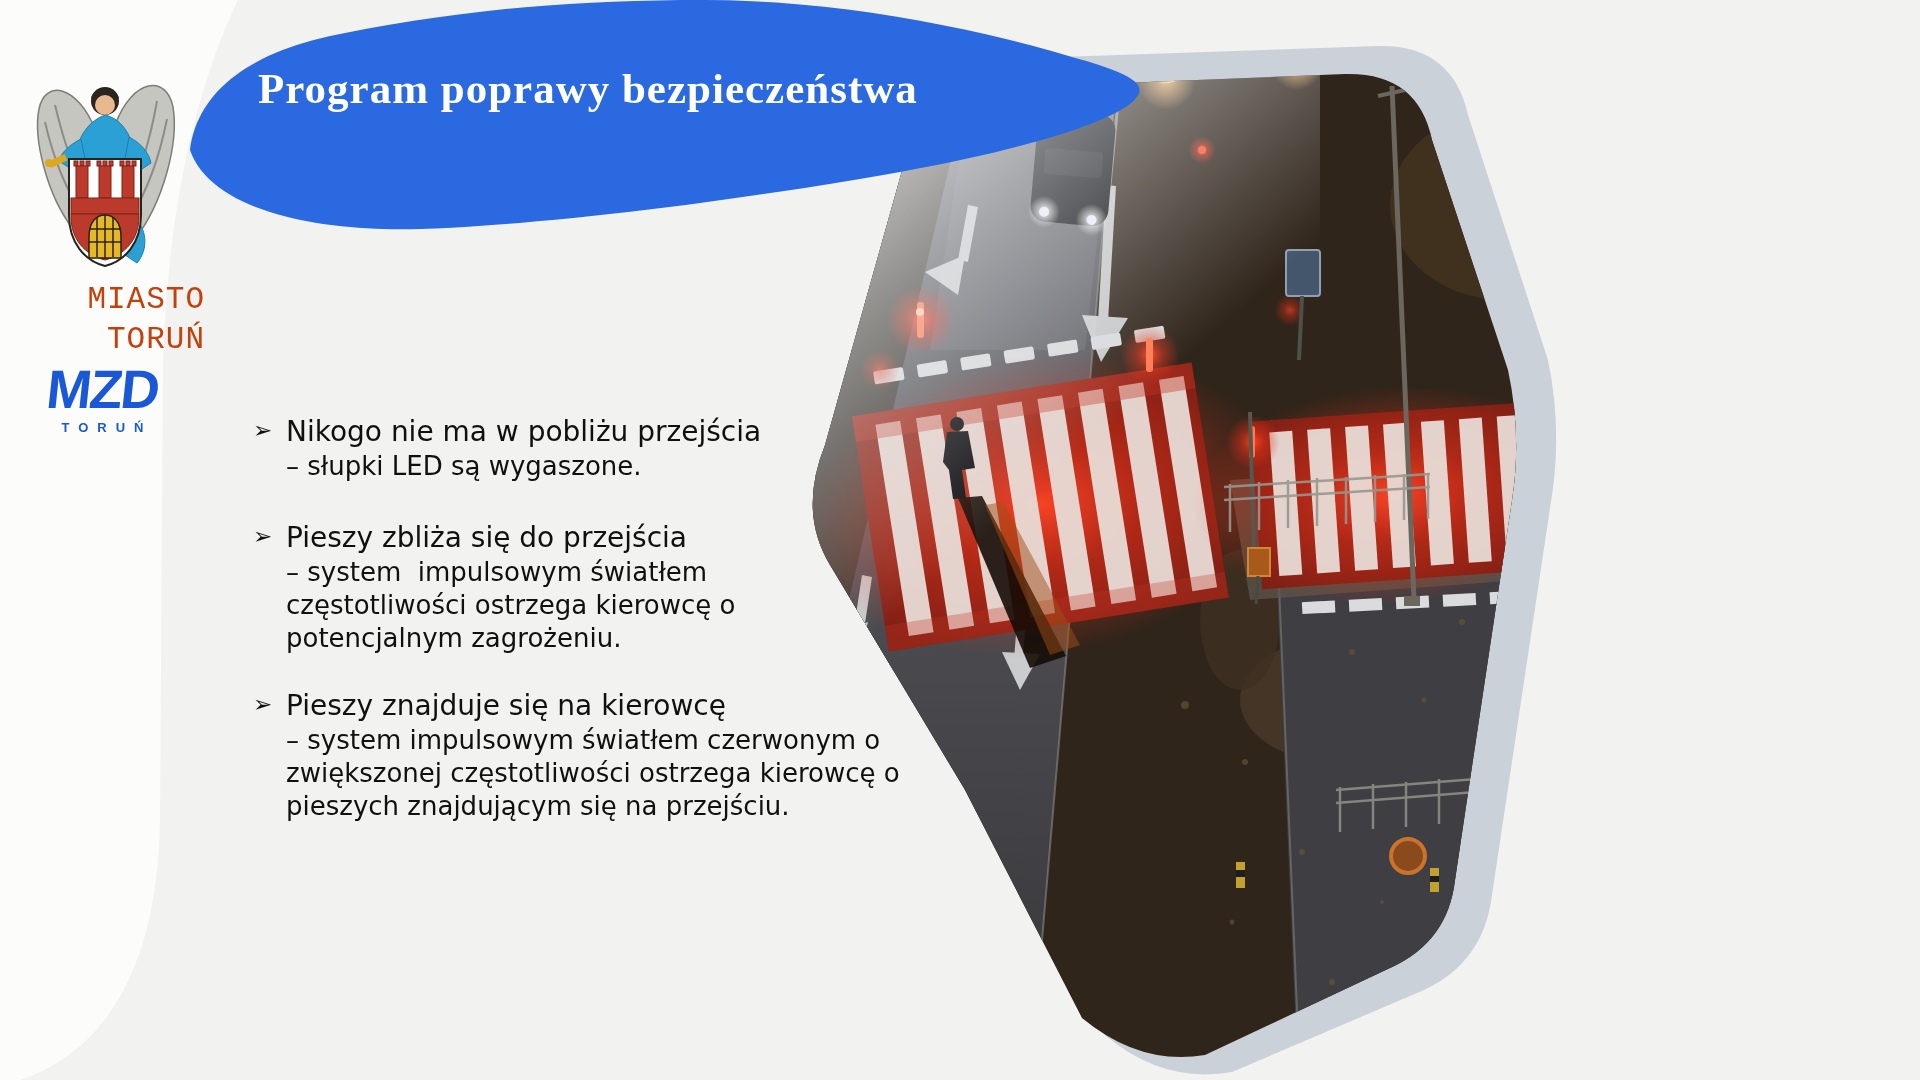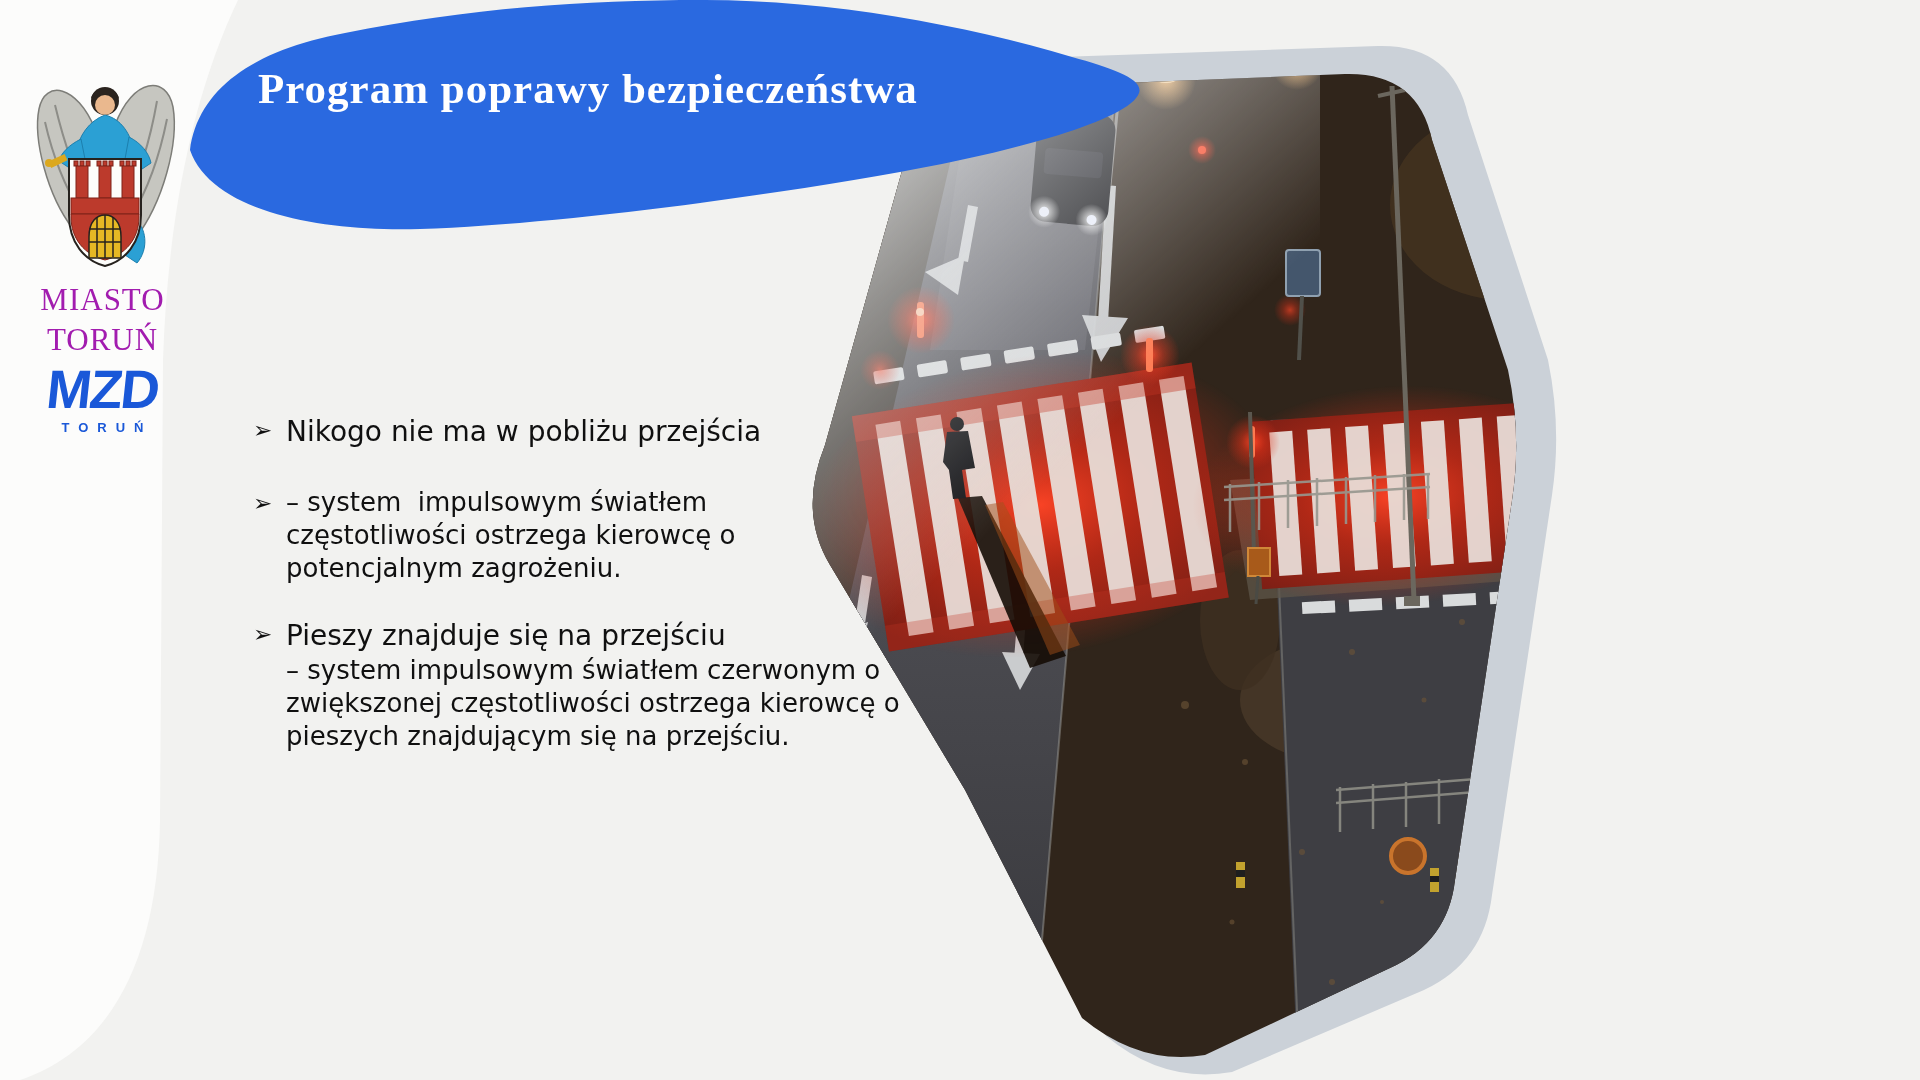--- a/index.html
+++ b/index.html
@@ -2,23 +2,23 @@
 <html><head>
 <meta charset="utf-8">
 <style>
   html,body{margin:0;padding:0;background:#e8e8e8}
   .slide{position:relative;width:1920px;height:1080px;background:#f2f2f0;overflow:hidden;
          font-family:"DejaVu Sans",sans-serif}
   svg.art{position:absolute;left:0;top:0}
   .title{position:absolute;left:258px;top:64px;font-family:Liberation Serif, serif;
          font-size:43px;font-weight:700;color:#ffffff;letter-spacing:1px}
   .crest{position:absolute;left:25px;top:66px;width:160px;height:212px}
-  .city{position:absolute;left:0;top:280px;width:205px;text-align:center;
-        font-family:Liberation Serif, serif;font-size:31px;line-height:40px;
-        color:#a21caf;letter-spacing:1px}
+  .city{position:absolute;left:0;top:280px;width:205px;text-align:right;
+        font-family:Liberation Mono, monospace;font-size:31px;line-height:40px;
+        color:#c2410c;letter-spacing:1px}
   .mzd{position:absolute;left:0;top:360px;width:205px;text-align:center;color:#1a58d8}
   .mzd-word{font-family:"Liberation Sans",sans-serif;font-size:54px;font-weight:700;
             transform:skewX(-6deg);letter-spacing:-2px;line-height:58px}
   .mzd-sub{font-family:"Liberation Sans",sans-serif;font-size:13px;font-weight:700;
            letter-spacing:9px;text-indent:9px;margin-top:2px}
   .content{position:absolute;left:253px;top:293px;width:690px;color:#101010}
   .section-heading{font-size:30px;font-weight:700}
   .bullet{position:relative;padding-left:33px}
   .b1{margin-top:120px}.b2{margin-top:36px}.b3{margin-top:32px}
   .marker{position:absolute;left:0;top:4px;font-size:23px;color:#101010}
@@ -323,31 +323,33 @@
   <div class="mzd">
     <div class="mzd-word">MZD</div>
     <div class="mzd-sub">TORUŃ</div>
   </div>
 
   <div class="content">
 
     <div class="bullet b1">
       <span class="marker">➢</span>
       <div class="b-head">Nikogo nie ma w pobliżu przejścia</div>
+      <div class="b-body">– słupki LED są wygaszone.</div>
     </div>
 
     <div class="bullet b2">
       <span class="marker">➢</span>
+      <div class="b-head">Pieszy zbliża się do przejścia</div>
       <div class="b-body">– system  impulsowym światłem
 częstotliwości ostrzega kierowcę o
 potencjalnym zagrożeniu.</div>
     </div>
 
     <div class="bullet b3">
       <span class="marker">➢</span>
-      <div class="b-head">Pieszy znajduje się na przejściu</div>
+      <div class="b-head">Pieszy znajduje się na kierowcę</div>
       <div class="b-body">– system impulsowym światłem czerwonym o
 zwiększonej częstotliwości ostrzega kierowcę o
 pieszych znajdującym się na przejściu.</div>
     </div>
   </div>
 
 </div>
 
 </body></html>

